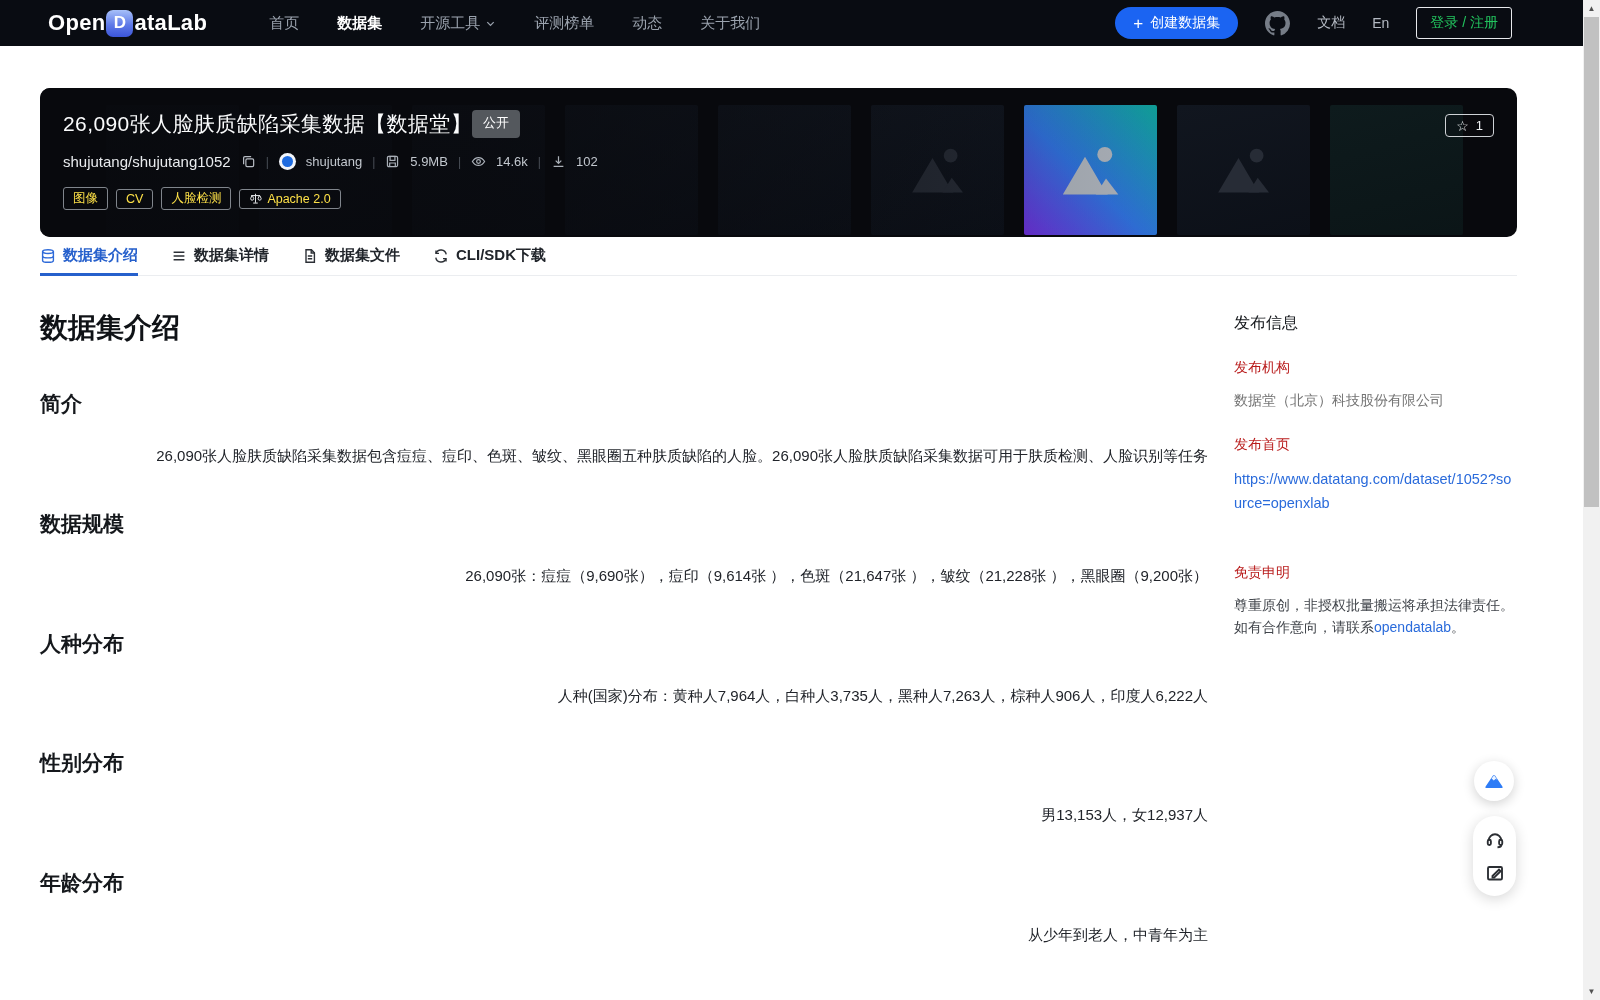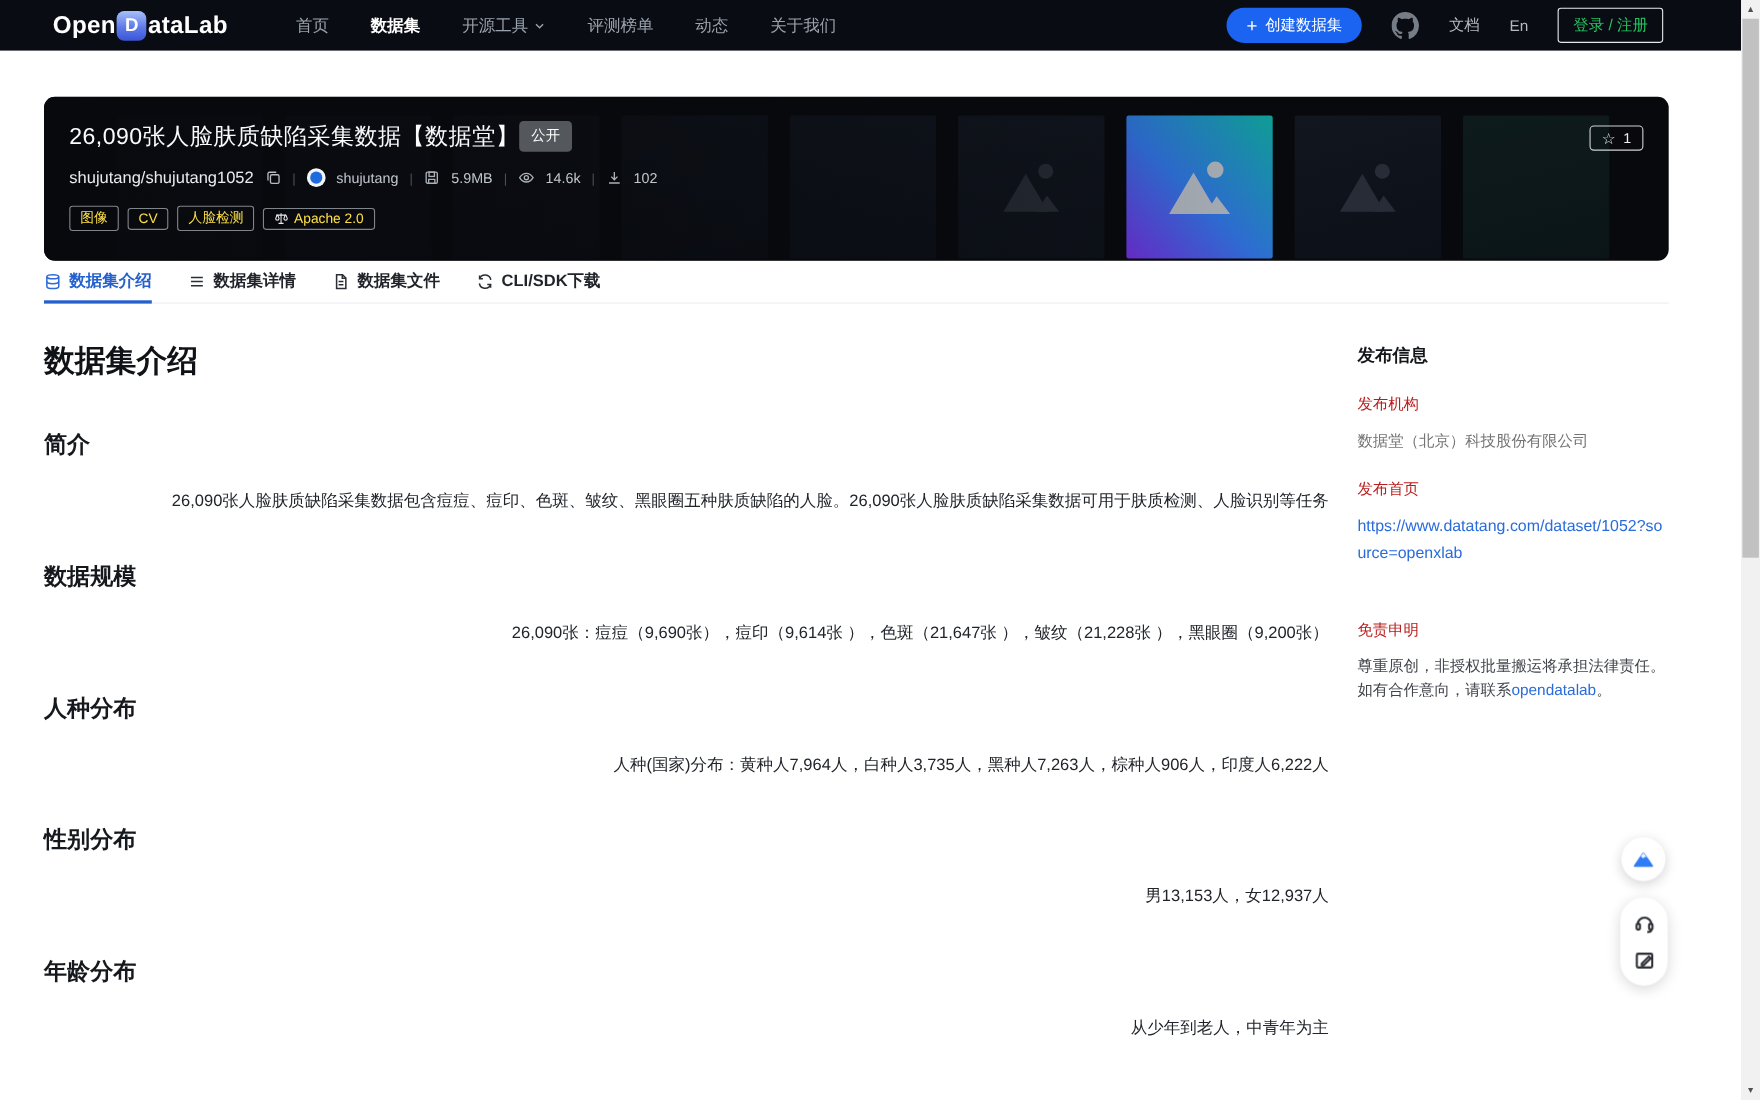--- a/index.html
+++ b/index.html
@@ -65,21 +65,21 @@
   .tab.active::after { content:""; position:absolute; left:0; right:0; bottom:-1px; height:3px; background:#2660cc; }
 
   
   .content-row { width:1477px; margin-left:40px; display:flex; align-items:flex-start; }
   .main-col { width:1168px; }
   .page-title { font-size:28px; font-weight:700; color:#0f1216; margin-top:33px; }
   .sec-h { font-size:21px; font-weight:700; color:#15181c; margin-top:43px; }
   .sec-p { font-size:15px; color:#21242a; margin-top:27px; line-height:1.45;text-align:right; }
 
   .sidebar { width:283px; margin-left:auto; padding-top:37px; }
-  .sb-title { font-size:16px; font-weight:700; color:#13161a; }
+  .sb-title { font-size:16px; font-weight:400; color:#13161a; }
   .sb-label { font-size:14px; font-weight:400; color:#b91c1c; margin-top:25px; }
   .sb-label.gap-lg { margin-top:48px; }
   .sb-value { font-size:14px; color:#737373; margin-top:13px; line-height:1.5; }
   .sb-link { display:block; font-size:14.5px; color:#2a6bdb; margin-top:14px; line-height:1.65;
     word-break:break-all; text-decoration:none; }
   .sb-disc { font-size:14px; color:#41454b; margin-top:12px; line-height:1.6; }
   .inline-link { color:#2a6bdb; cursor:pointer; }
 
   
   .fab-circle { position:fixed; right:86px; top:761px; width:40px; height:40px; border-radius:50%;

